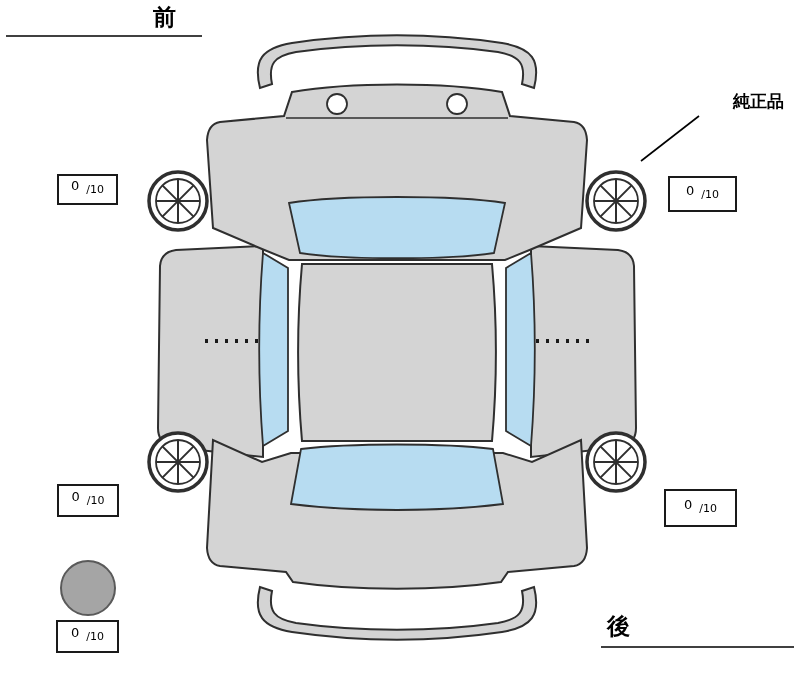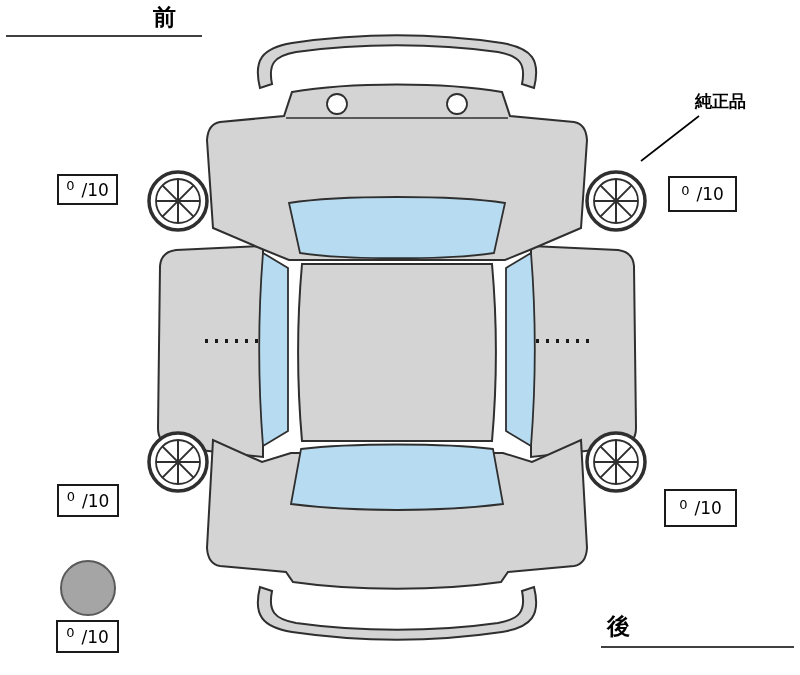--- a/index.html
+++ b/index.html
@@ -4,28 +4,28 @@
 <style>
   html,body{margin:0;padding:0;background:#fff;}
   .canvas{
     position:relative;width:800px;height:675px;background:#ffffff;
     font-family:"DejaVu Sans","Liberation Sans",sans-serif;overflow:hidden;
   }
   .canvas svg{position:absolute;left:0;top:0;}
   .label{position:absolute;color:#000;line-height:1;white-space:nowrap;}
   .front-label{left:153px;top:6px;font-size:23px;font-weight:600;}
   .rear-label{left:607px;top:615px;font-size:23px;font-weight:600;}
-  .genuine-label{left:695px;top:93px;font-size:17px;font-weight:700;}
+  .genuine-label{left:733px;top:93px;font-size:17px;font-weight:700;}
   .tread-box{
     position:absolute;background:#fff;border:2px solid #1a1a1a;
     display:flex;align-items:center;justify-content:center;gap:7px;
     color:#000;box-sizing:border-box;
   }
   .tread-value{font-size:13px;transform:translateY(-4px);}
-  .tread-denom{font-size:17px;}
+  .tread-denom{font-size:11px;}
 </style>
 </head>
 <body>
 
 <div class="canvas">
 
   <svg width="800" height="675" viewBox="0 0 800 675">
     <defs>
       <g id="wheel">
         <circle r="29" fill="#ffffff" stroke="#2f2f2f" stroke-width="3.5"></circle>

